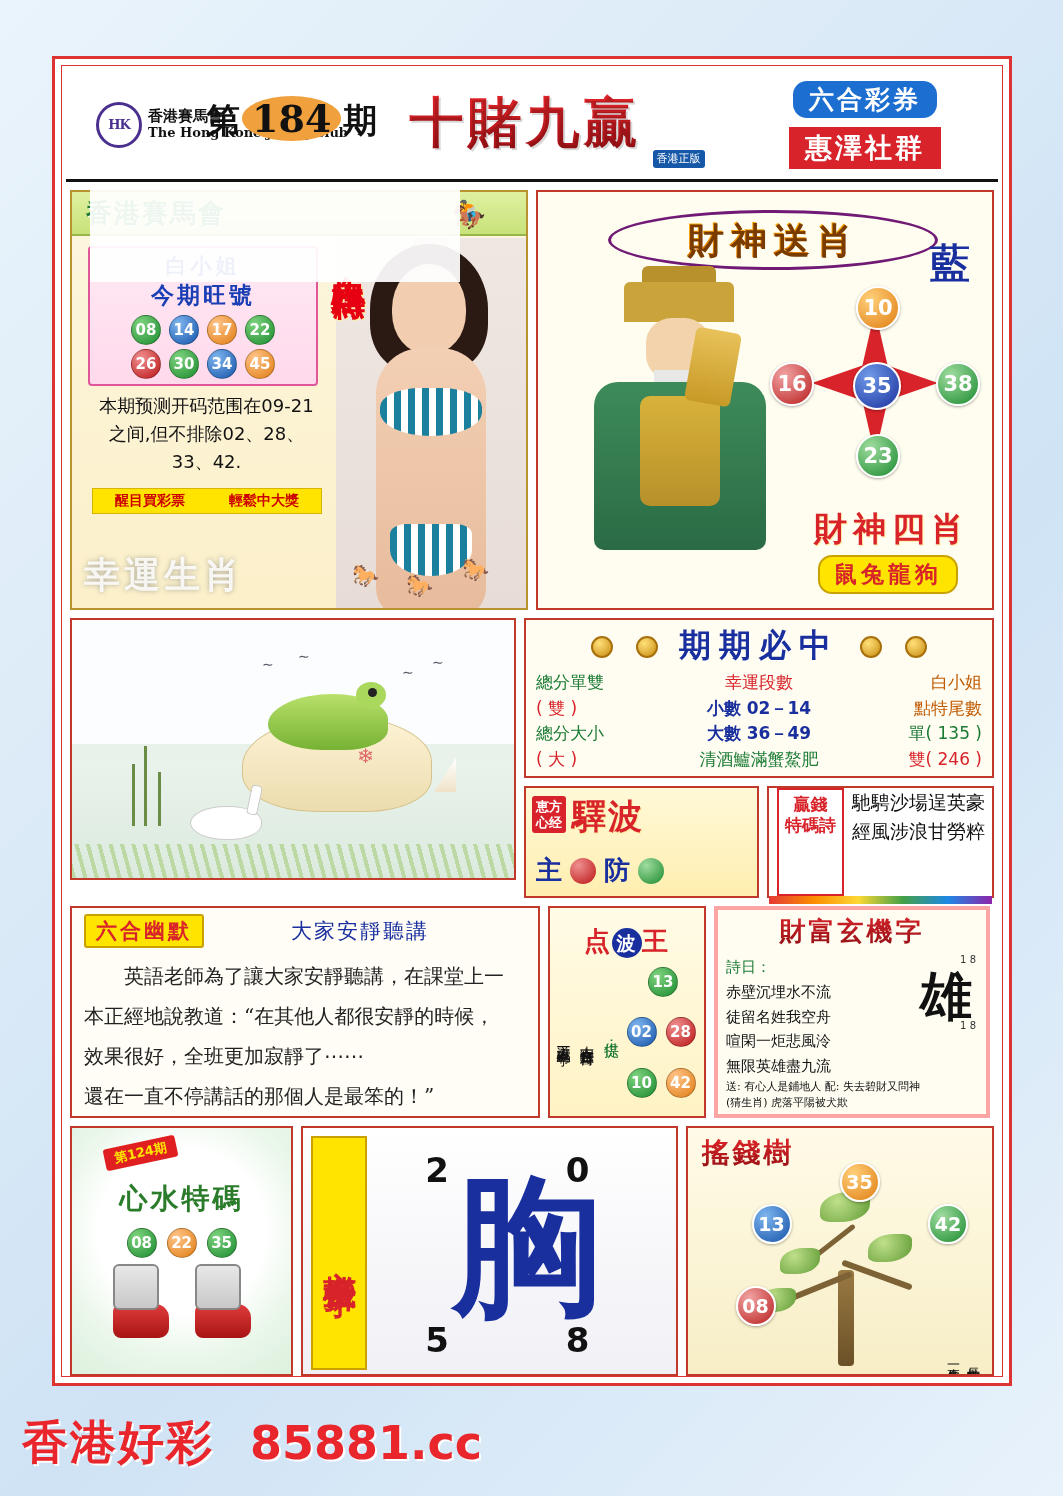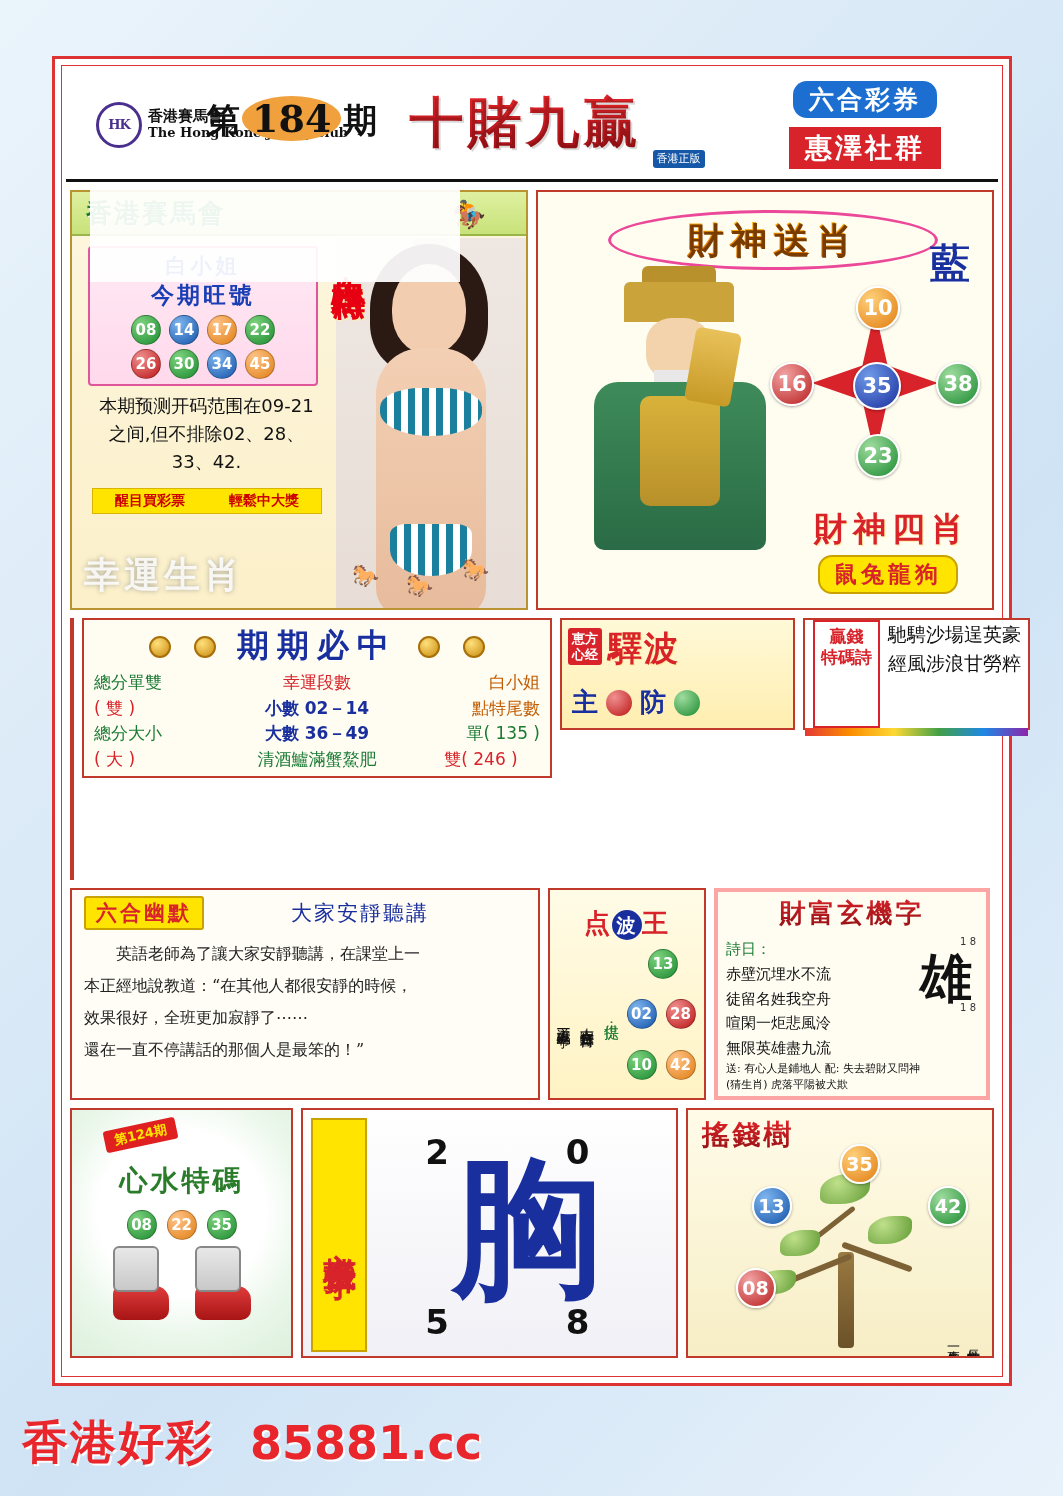--- a/index.html
+++ b/index.html
@@ -263,21 +263,21 @@
   .panel-b {
     width: 470px; height: 420px;
     background: #fffdf0;
     border: 2px solid #c0392b;
     position: relative;
     overflow: hidden;
   }
   .ellipse-title {
     position: absolute; left: 70px; top: 18px;
     width: 330px; height: 60px;
-    border: 3px solid #ec4899;
+    border: 3px solid #701a75;
     border-radius: 50%;
     display:flex; align-items:center; justify-content:center;
     background: #fffdf0;
   }
   .ellipse-title span {
     font-size: 36px; font-weight: bold; letter-spacing: 7px;
     background: linear-gradient(#ffb300,#d86a00);
     -webkit-background-clip: text; background-clip: text; color: transparent;
     text-shadow: 1px 1px 0 #7a3b00;
   }
@@ -391,21 +391,21 @@
     background: radial-gradient(circle at 35% 30%, #ffe07a, #c98c10);
     border:2px solid #a8700a; vertical-align: middle; margin: 0 2px;}
   .d-grid { display:grid; grid-template-columns: 118px 1fr 118px; font-size:17px; margin-top:2px;}
   .d-l { color:#1a7a33; line-height:1.5; text-align:left; }
   .d-l .paren { color:#d8232a; }
   .d-m { text-align:center; line-height:1.5;}
   .d-m .hdr { color:#d8232a; }
   .d-m .num { color:#1a2f9e; font-weight:bold; }
   .d-r { color:#c05a00; text-align:right; line-height:1.5;}
   .d-r .dan { color:#1a7a33; }
-  .d-r .shuang { color:#d8232a;text-align:center; }
+  .d-r .shuang { color:#d8232a; }
   .d-poem { text-align:center; color:#1a7a33; font-size:17px; }
 
   
   .panel-e {
     width: 235px; height: 112px;
     border: 2px solid #c0392b;
     background: linear-gradient(#fff9d8,#ffeeb0);
     position: relative;
   }
   .e-left {
@@ -451,21 +451,21 @@
     border: 2px solid #c0392b;
     background: #fffdf6;
     position: relative; padding: 6px 12px;
   }
   .g-tag {
     display:inline-block; background:#ffe400; border:2px solid #c9a200;
     padding: 1px 10px; font-size: 21px; font-weight:bold; color:#d8232a;
     letter-spacing:3px; border-radius:3px;
   }
   .g-sub { display:inline-block; margin-left: 82px; font-size:21px; color:#1a2f9e; letter-spacing:2px;}
-  .g-body { margin-top: 8px; font-size: 16px; line-height: 2.0; color:#222;
+  .g-body { margin-top: 8px; font-size: 20px; line-height: 2.0; color:#222;
     font-family: "DejaVu Serif", serif; }
   .g-body p { margin: 0; }
   .g-indent { text-indent: 2em; }
 
   
   .panel-h {
     width: 158px; height: 212px;
     border: 2px solid #c0392b;
     background: linear-gradient(#fffbe6,#fff3c4);
     position: relative; text-align:center;
@@ -713,21 +713,21 @@
         <div class="c-reed" style="left:72px; height:80px;"></div>
         <div class="c-reed" style="left:86px; height:54px;"></div>
         <div class="c-rock"></div>
         <div class="c-frog"></div>
         <div class="c-swan"></div>
         <div class="c-flower">❄</div>
         <div class="c-sail"></div>
         <div class="c-grass"></div>
       </div>
 
-      <div style="display:flex; flex-direction:row; gap:8px;">
+      <div style="display:flex; flex-direction:column; gap:8px;">
 
         <div class="panel-d">
           <div class="d-title">
             <span class="d-coin"></span>
             <span class="d-coin"></span>
             <span>期期必中</span>
             <span class="d-coin"></span>
             <span class="d-coin"></span>
           </div>
           <div class="d-grid">

